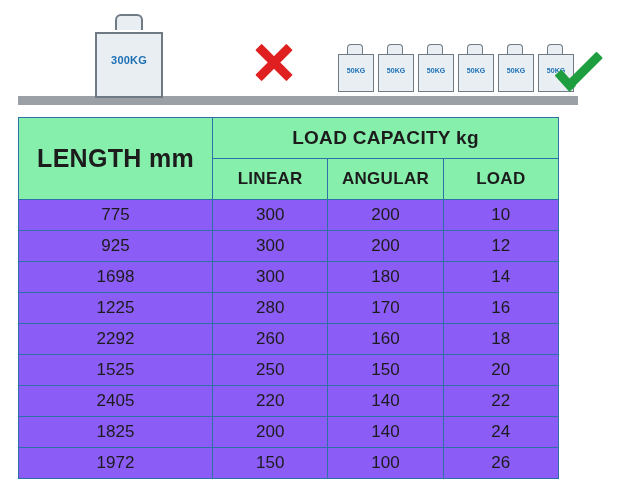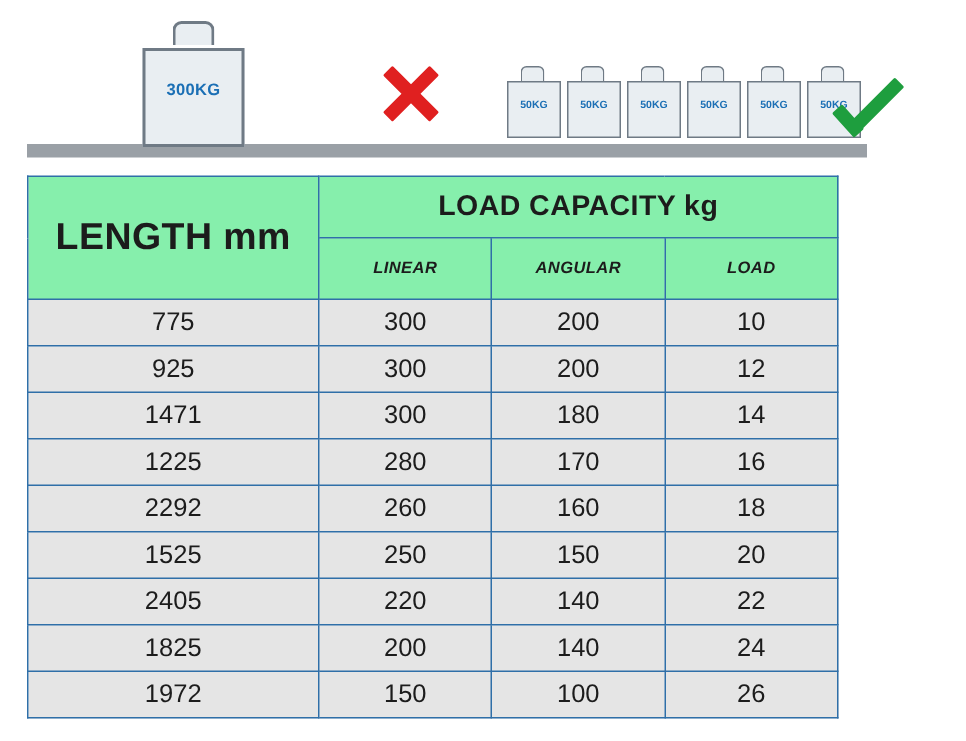--- a/index.html
+++ b/index.html
@@ -186,27 +186,26 @@
     letter-spacing: .3px;
     height: 76px;
     width: 191px;
   }
   th.group-hdr {
     font-size: 19px;
     letter-spacing: .3px;
     height: 38px;
   }
   th.sub-hdr {
-    font-size: 11px;
+    font-size: 17px;
     letter-spacing: .3px;
     height: 38px;
-    font-style: italic;
   }
   td.cell {
-    background: #e5e5e5;
+    background: #8b5cf6;
     font-size: 17px;
     height: 28px;
   }
   td.cell.length {
     font-size: 17px;
   }
 </style>
 </head>
 <body>
 
@@ -293,21 +292,21 @@
         <td class="cell">200</td>
         <td class="cell">10</td>
       </tr>
       <tr>
         <td class="cell length">925</td>
         <td class="cell">300</td>
         <td class="cell">200</td>
         <td class="cell">12</td>
       </tr>
       <tr>
-        <td class="cell length">1471</td>
+        <td class="cell length">1698</td>
         <td class="cell">300</td>
         <td class="cell">180</td>
         <td class="cell">14</td>
       </tr>
       <tr>
         <td class="cell length">1225</td>
         <td class="cell">280</td>
         <td class="cell">170</td>
         <td class="cell">16</td>
       </tr>

